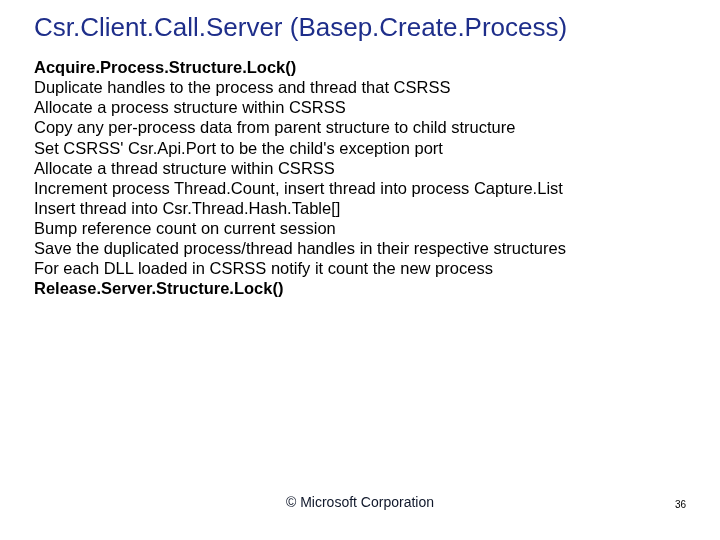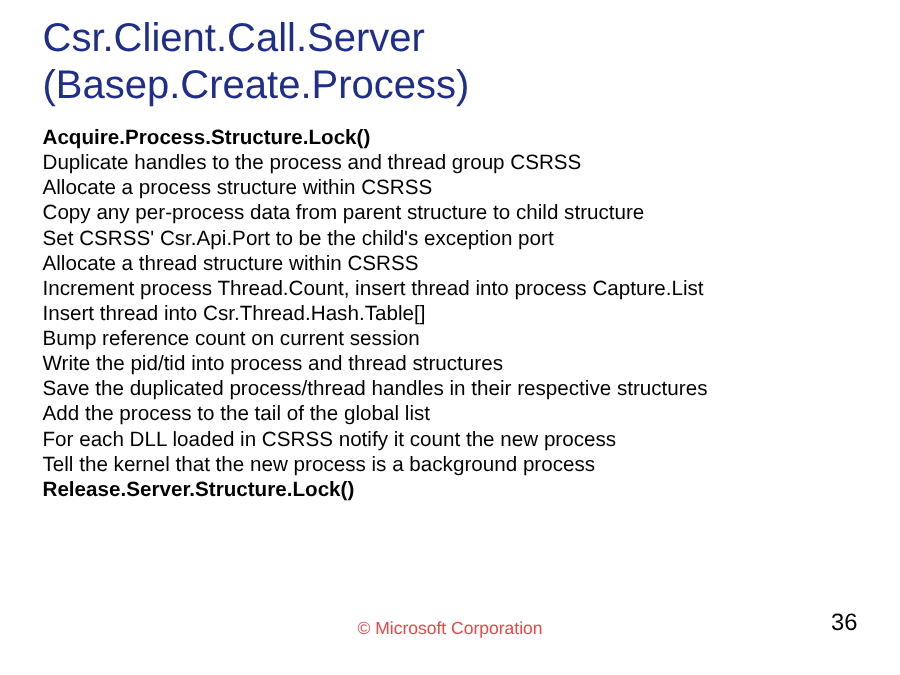--- a/index.html
+++ b/index.html
@@ -14,21 +14,21 @@
     overflow: hidden;
   }
   .slide {
     position: relative;
     width: 720px;
     height: 540px;
     padding: 12px 34px 0 34px;
   }
   .title {
     color: #1e2e8a;
-    font-size: 32px;
+    font-size: 26px;
     font-weight: 400;
     margin: 0 0 14px 0;
     letter-spacing: 0;
   }
   .body {
     font-size: 16.5px;
     line-height: 1.22;
     letter-spacing: 0;
   }
   .body p {
@@ -38,48 +38,45 @@
     margin-left: 32px;
   }
   .bold { font-weight: 700; }
   .footer {
     position: absolute;
     left: 0;
     right: 0;
     bottom: 30px;
     text-align: center;
     font-size: 14px;
-    color: #ef4444;
+    color: #0f172a;
   }
   .pagenum {
     position: absolute;
     right: 34px;
     bottom: 30px;
-    font-size: 19px;
+    font-size: 10px;
   }
 </style>
 </head>
 <body>
 
 <div class="slide">
   <h1 class="title">Csr.Client.Call.Server (Basep.Create.Process)</h1>
 
   <div class="body">
     <p class="bold">Acquire.Process.Structure.Lock()</p>
-    <p>Duplicate handles to the process and thread group CSRSS</p>
+    <p>Duplicate handles to the process and thread that CSRSS</p>
     <p>Allocate a process structure within CSRSS</p>
     <p>Copy any per-process data from parent structure to child structure</p>
     <p>Set CSRSS' Csr.Api.Port to be the child's exception port</p>
     <p>Allocate a thread structure within CSRSS</p>
     <p>Increment process Thread.Count, insert thread into process Capture.List</p>
     <p>Insert thread into Csr.Thread.Hash.Table[]</p>
     <p>Bump reference count on current session</p>
-    <p>Write the pid/tid into process and thread structures</p>
     <p>Save the duplicated process/thread handles in their respective structures</p>
-    <p>Add the process to the tail of the global list</p>
     <p>For each DLL loaded in CSRSS notify it count the new process</p>
-    <p>Tell the kernel that the new process is a background process</p>
     <p class="bold">Release.Server.Structure.Lock()</p>
   </div>
 
   <div class="footer">© Microsoft Corporation</div>
   <div class="pagenum">36</div>
 </div>
 
 </body></html>

